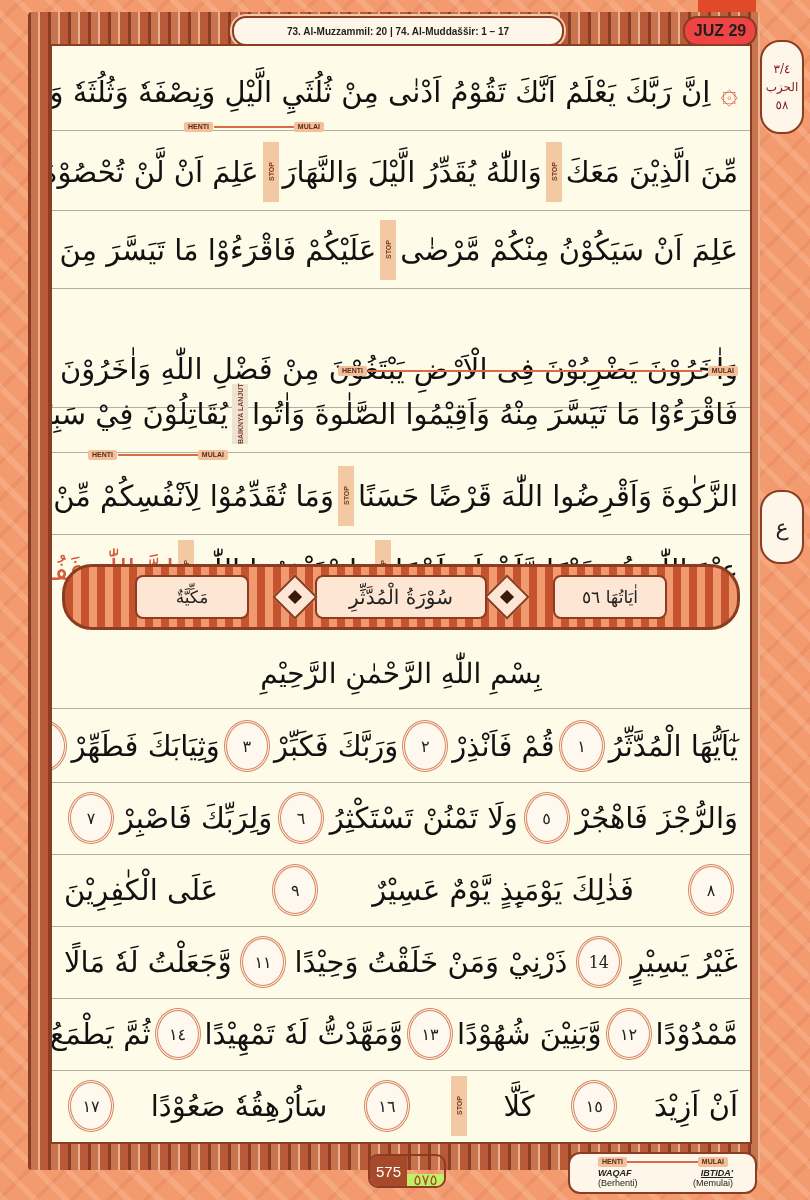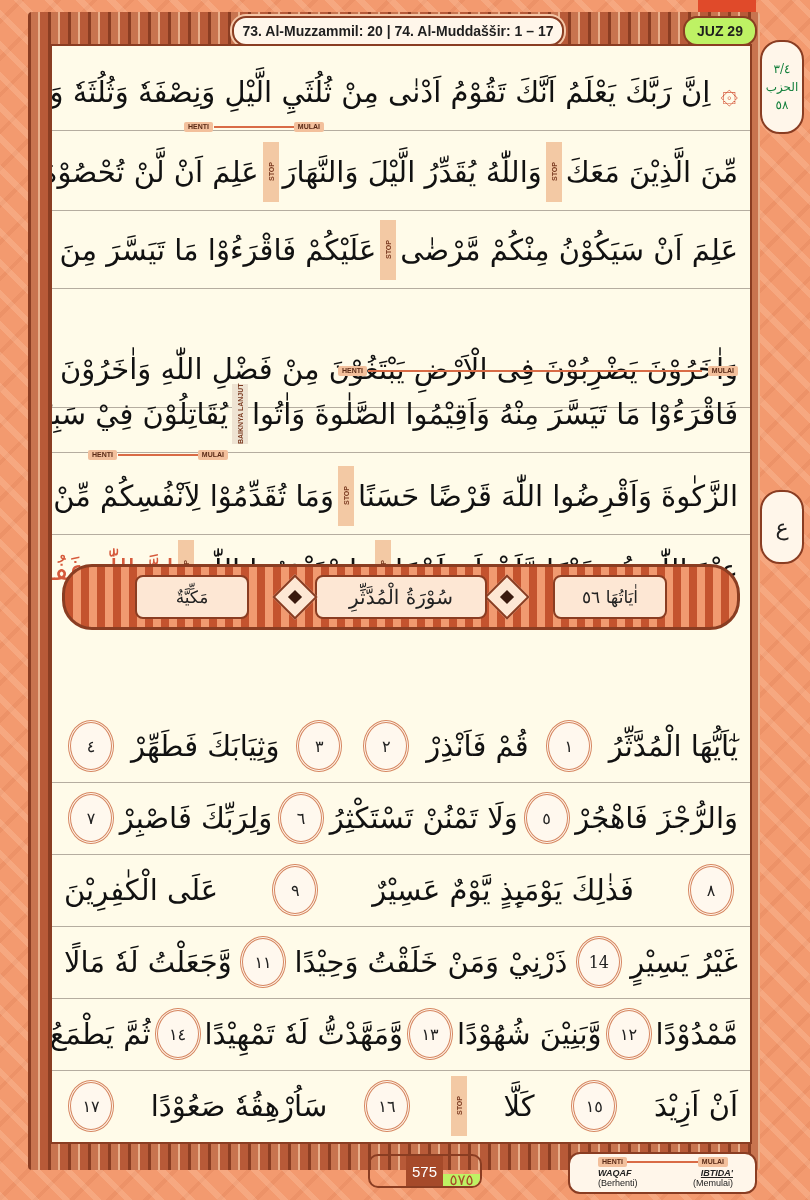--- a/index.html
+++ b/index.html
@@ -10,24 +10,24 @@
       radial-gradient(circle at 70% 60%, rgba(255,220,190,.3) 0 22px, transparent 23px),
       repeating-linear-gradient(45deg, rgba(255,210,180,.25) 0 6px, transparent 6px 22px),
       repeating-linear-gradient(-45deg, rgba(200,100,60,.15) 0 4px, transparent 4px 26px);
     font-family:"DejaVu Sans",sans-serif;}
   .frame{position:absolute;left:28px;top:12px;width:732px;height:1158px;
     background:#b85a38;border-radius:4px;
     background-image:repeating-linear-gradient(90deg,#8a3d22 0 3px,#c8744f 3px 10px,#e8b08c 10px 12px,#b85a38 12px 20px);}
   .header-pill{position:absolute;left:232px;top:16px;width:328px;height:26px;border-radius:14px;
     background:#fff6ea;border:2px solid #8a3d22;box-shadow:0 0 0 2px #f4c7a8;
     display:flex;align-items:center;justify-content:center;
-    font-family:"Liberation Sans",sans-serif;font-weight:bold;font-size:14px;color:#1f1f1f;}
+    font-family:"Liberation Sans",sans-serif;font-weight:bold;font-size:10px;color:#1f1f1f;}
   .juz{position:absolute;left:683px;top:16px;width:70px;height:26px;border-radius:14px;
-    background:#bef264;border:2px solid #8a3d22;display:flex;align-items:center;justify-content:center;
-    font-family:"Liberation Sans",sans-serif;font-weight:bold;font-size:14px;color:#1f1f1f;}
+    background:#ef4444;border:2px solid #8a3d22;display:flex;align-items:center;justify-content:center;
+    font-family:"Liberation Sans",sans-serif;font-weight:bold;font-size:16px;color:#1f1f1f;}
   .juz-tab{position:absolute;left:698px;top:0;width:58px;height:18px;background:#e04a2a;}
   .page{position:absolute;left:50px;top:44px;width:702px;height:1100px;background:#fffbe9;
     border:2px solid #8a3d22;box-sizing:border-box;}
   .line{position:absolute;left:0;right:0;height:76px;border-bottom:1px solid #b5ada0;
     direction:rtl;display:flex;align-items:center;justify-content:space-between;padding:0 12px;
     font-family:"DejaVu Serif",serif;font-size:29px;color:#111;white-space:nowrap;overflow:hidden;}
   .red{color:#d65a3c;}
   .ayah{display:inline-flex;align-items:center;justify-content:center;width:40px;height:46px;
     border:3px double #d68660;border-radius:50%;font-size:16px;color:#222;background:#fff8ee;flex:none;margin:0 4px;}
   .stop{display:inline-flex;width:16px;height:60px;background:#f3c9a4;color:#7a3a20;font-size:7px;
@@ -40,25 +40,25 @@
     background:#e06b43;border:3px solid #8a3d22;box-sizing:border-box;
     background-image:repeating-linear-gradient(90deg,#c4532e 0 8px,#f19a70 8px 16px);}
   .banner-inner{position:absolute;top:8px;bottom:8px;background:#fde7d4;border:2px solid #8a3d22;border-radius:8px;
     display:flex;align-items:center;justify-content:center;font-family:"DejaVu Serif",serif;color:#222;}
   .diamond{position:absolute;top:14px;width:28px;height:28px;transform:rotate(45deg);background:#fde7d4;border:2px solid #8a3d22;}
   .diamond::after{content:"";position:absolute;left:9px;top:9px;width:10px;height:10px;background:#3a1a0e;}
   .bism{position:absolute;left:0;right:0;top:592px;height:70px;display:flex;align-items:center;justify-content:center;
     font-family:"DejaVu Serif",serif;font-size:28px;color:#111;border-bottom:1px solid #b5ada0;}
   .hizb{position:absolute;left:760px;top:40px;width:40px;height:90px;border-radius:20px;background:#fff6ea;
     border:2px solid #8a3d22;display:flex;flex-direction:column;align-items:center;justify-content:center;
-    font-family:"DejaVu Serif",serif;font-size:12px;color:#15803d;line-height:1.5;}
+    font-family:"DejaVu Serif",serif;font-size:12px;color:#7f1d1d;line-height:1.5;}
   .ruku{position:absolute;left:760px;top:490px;width:40px;height:70px;border-radius:20px;background:#fff6ea;
     border:2px solid #8a3d22;display:flex;align-items:center;justify-content:center;font-family:"DejaVu Serif",serif;font-size:22px;color:#222;}
   .pagenum{position:absolute;left:368px;top:1154px;width:74px;height:30px;border-radius:10px;overflow:hidden;display:flex;
-    border:2px solid #8a3d22;font-family:"Liberation Sans",sans-serif;font-size:15px;padding-left:36px;}
+    border:2px solid #8a3d22;font-family:"Liberation Sans",sans-serif;font-size:15px;}
   .pagenum span{flex:1;display:flex;align-items:center;justify-content:center;}
   .legend{position:absolute;left:568px;top:1152px;width:185px;height:38px;background:#fff6ea;border:2px solid #8a3d22;border-radius:12px;
     font-family:"Liberation Sans",sans-serif;color:#222;}
 </style>
 </head>
 <body>
 
 <div class="juz-tab"></div>
 <div class="frame"></div>
 <div class="header-pill">73. Al-Muzzammil: 20 | 74. Al-Muddaššir: 1 – 17</div>
@@ -133,27 +133,29 @@
   </div>
 
   <div class="surah-banner">
     <div class="banner-inner" style="right:70px;width:110px;font-size:17px;">اٰيَاتُهَا ٥٦</div>
     <div class="diamond" style="right:214px;"></div>
     <div class="banner-inner" style="left:250px;right:250px;font-size:20px;">سُوْرَةُ الْمُدَّثِّرِ</div>
     <div class="diamond" style="left:214px;"></div>
     <div class="banner-inner" style="left:70px;width:110px;font-size:17px;">مَكِّيَّةٌ</div>
   </div>
 
+  <div class="bism">بِسْمِ اللّٰهِ الرَّحْمٰنِ الرَّحِيْمِ</div>
 
   <div id="mlines">
       <div class="line" style="top: 664px; height: 72px;">
         <span>يٰٓاَيُّهَا الْمُدَّثِّرُ</span>
         <span class="ayah">١</span>
         <span>قُمْ فَاَنْذِرْ</span>
         <span class="ayah">٢</span>
+        <span>وَرَبَّكَ فَكَبِّرْ</span>
         <span class="ayah">٣</span>
         <span>وَثِيَابَكَ فَطَهِّرْ</span>
         <span class="ayah">٤</span>
       </div>
       <div class="line" style="top: 736px; height: 72px;">
         <span>وَالرُّجْزَ فَاهْجُرْ</span>
         <span class="ayah">٥</span>
         <span>وَلَا تَمْنُنْ تَسْتَكْثِرُ</span>
         <span class="ayah">٦</span>
         <span>وَلِرَبِّكَ فَاصْبِرْ</span>

